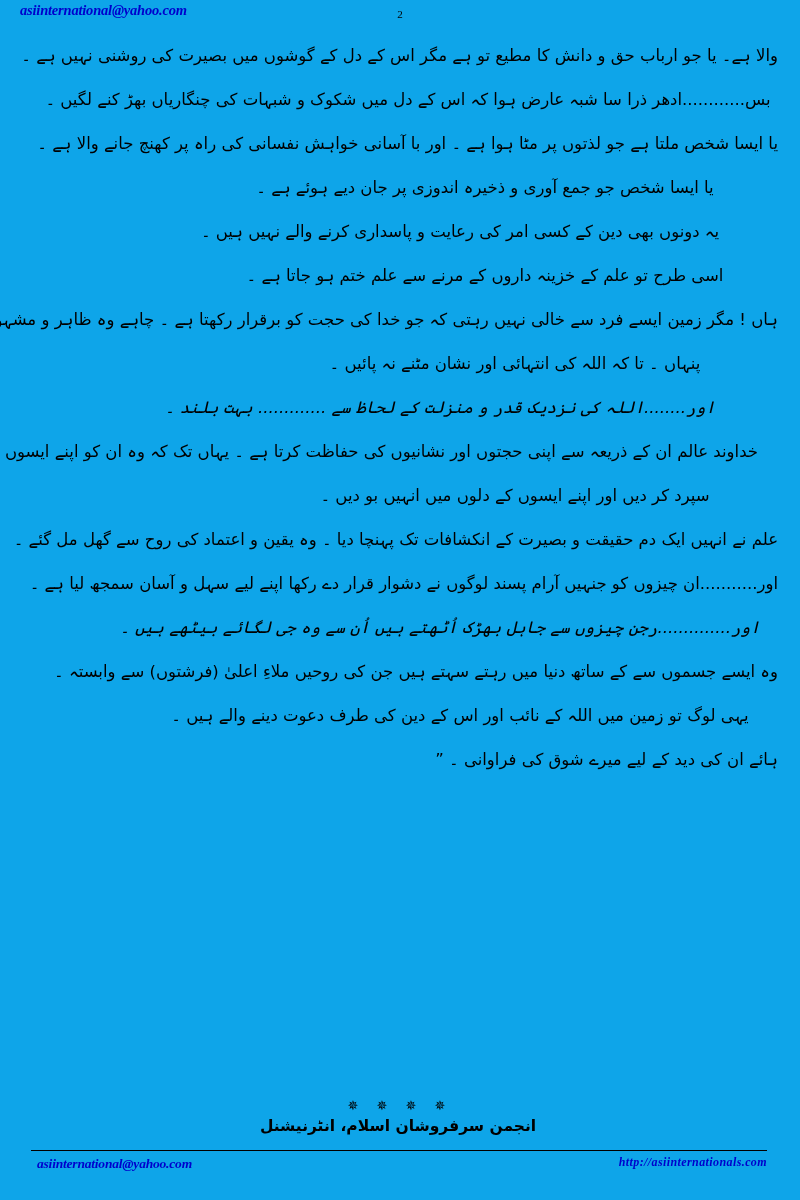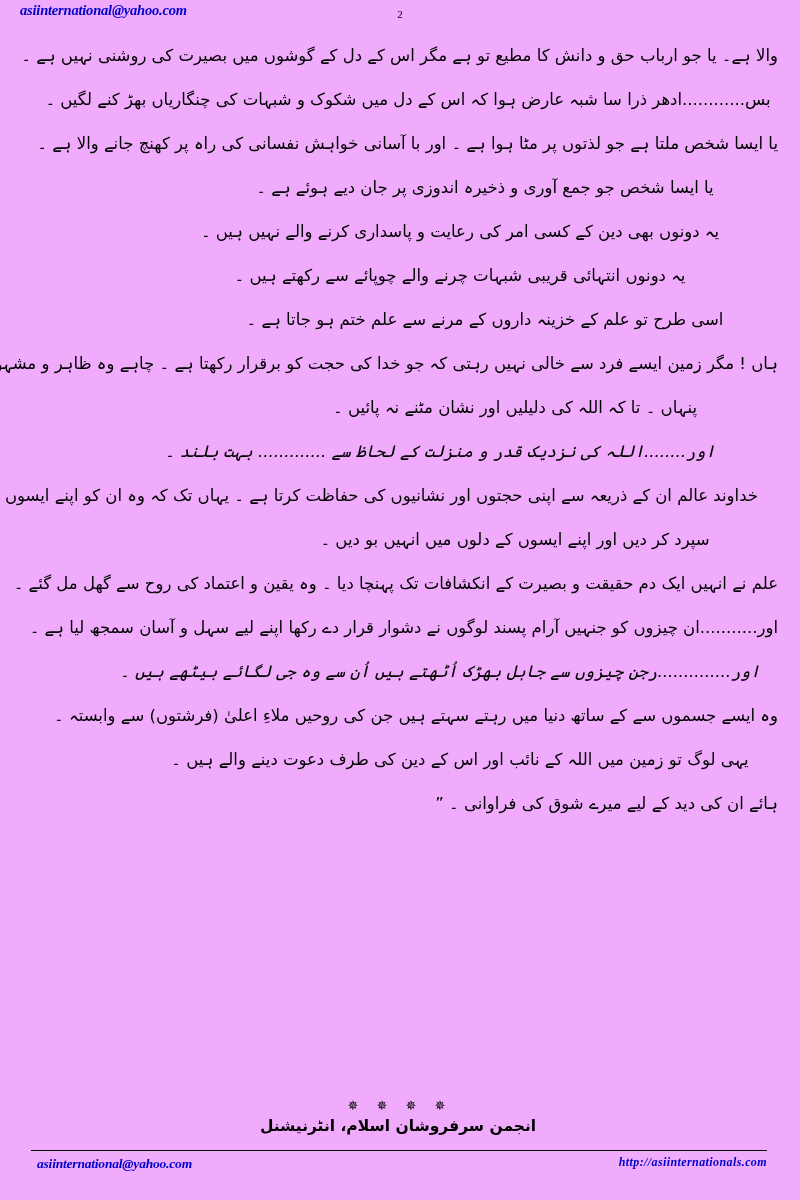--- a/index.html
+++ b/index.html
@@ -4,21 +4,21 @@
 <style>
   html, body {
     margin: 0;
     padding: 0;
     background: #ffffff;
   }
   .page {
     position: relative;
     width: 800px;
     height: 1200px;
-    background: #f0abfc;
+    background: #0ea5e9;
     overflow: hidden;
     font-family: "Liberation Serif", "DejaVu Serif", serif;
   }
 
   
   .header {
     position: absolute;
     top: 0;
     left: 0;
     width: 800px;
@@ -187,24 +187,23 @@
     <div class="page-number">2</div>
   </div>
 
   <div class="body-text">
     <div id="lines-container">
         <div class="u-line ind-0 pad-r-0">والا ہے۔   یا جو  ارباب حق و دانش کا مطیع تو ہے مگر اس کے دل کے گوشوں میں بصیرت کی روشنی نہیں ہے ۔</div>
         <div class="u-line ind-1 pad-r-0">بس............ادھر ذرا سا شبہ عارض ہوا کہ اس کے دل میں شکوک و شبہات کی چنگاریاں بھڑ کنے لگیں ۔</div>
         <div class="u-line ind-1 pad-r-0">یا ایسا شخص ملتا ہے جو لذتوں پر مٹا ہوا ہے ۔ اور با آسانی خواہش نفسانی کی راہ پر کھنچ جانے والا ہے ۔</div>
         <div class="u-line ind-5 pad-r-0">یا ایسا شخص جو جمع آوری و ذخیرہ اندوزی پر جان دیے ہوئے ہے ۔</div>
         <div class="u-line ind-4 pad-r-0">یہ دونوں بھی دین کے کسی امر کی رعایت و پاسداری کرنے والے نہیں ہیں ۔</div>
-        <div class="u-line ind-4 pad-r-0">یہ دونوں  انتہائی قریبی شبہات چرنے والے چوپائے سے رکھتے ہیں ۔</div>
         <div class="u-line ind-5 pad-r-0">اسی طرح تو علم کے خزینہ داروں کے مرنے سے علم ختم ہو جاتا ہے ۔</div>
         <div class="u-line ind-0 pad-r-0">ہاں !   مگر زمین ایسے فرد سے خالی نہیں رہتی کہ جو خدا کی حجت کو برقرار رکھتا ہے ۔ چاہے وہ ظاہر و مشہور ہو یا خائف و</div>
-        <div class="u-line ind-6 pad-r-0">پنہاں ۔ تا کہ اللہ کی دلیلیں اور نشان مٹنے نہ پائیں ۔</div>
+        <div class="u-line ind-6 pad-r-0">پنہاں ۔ تا کہ اللہ کی انتہائی اور نشان مٹنے نہ پائیں ۔</div>
         <div class="u-line ind-3 pad-r-0">اور........اللہ کی نزدیک قدر و منزلت کے لحاظ سے ............. بہت بلند ۔</div>
         <div class="u-line ind-0 pad-r-1">خداوند عالم  ان کے ذریعہ سے اپنی حجتوں اور نشانیوں کی حفاظت کرتا ہے ۔ یہاں تک کہ وہ ان کو اپنے ایسوں کے</div>
         <div class="u-line ind-6 pad-r-0">سپرد کر دیں اور اپنے ایسوں کے دلوں میں انہیں بو دیں ۔</div>
         <div class="u-line ind-1 pad-r-0">علم نے انہیں ایک دم حقیقت و بصیرت کے انکشافات تک پہنچا دیا ۔ وہ یقین و اعتماد کی روح سے گھل مل گئے ۔</div>
         <div class="u-line ind-1 pad-r-0">اور...........ان چیزوں کو جنہیں آرام پسند لوگوں نے دشوار قرار دے رکھا  اپنے لیے سہل و آسان سمجھ لیا ہے ۔</div>
         <div class="u-line ind-3 pad-r-0">اور..............رجن چیزوں سے جاہل بھڑک اُٹھتے ہیں اُن سے وہ جی لگائے بیٹھے ہیں ۔</div>
         <div class="u-line ind-2 pad-r-0">وہ ایسے جسموں سے کے ساتھ دنیا میں رہتے سہتے ہیں  جن کی روحیں ملاءِ اعلیٰ (فرشتوں) سے وابستہ ۔</div>
         <div class="u-line ind-4 pad-r-0">یہی لوگ تو زمین میں اللہ کے نائب اور اس کے دین کی طرف دعوت دینے والے ہیں ۔</div>
       </div>
 

